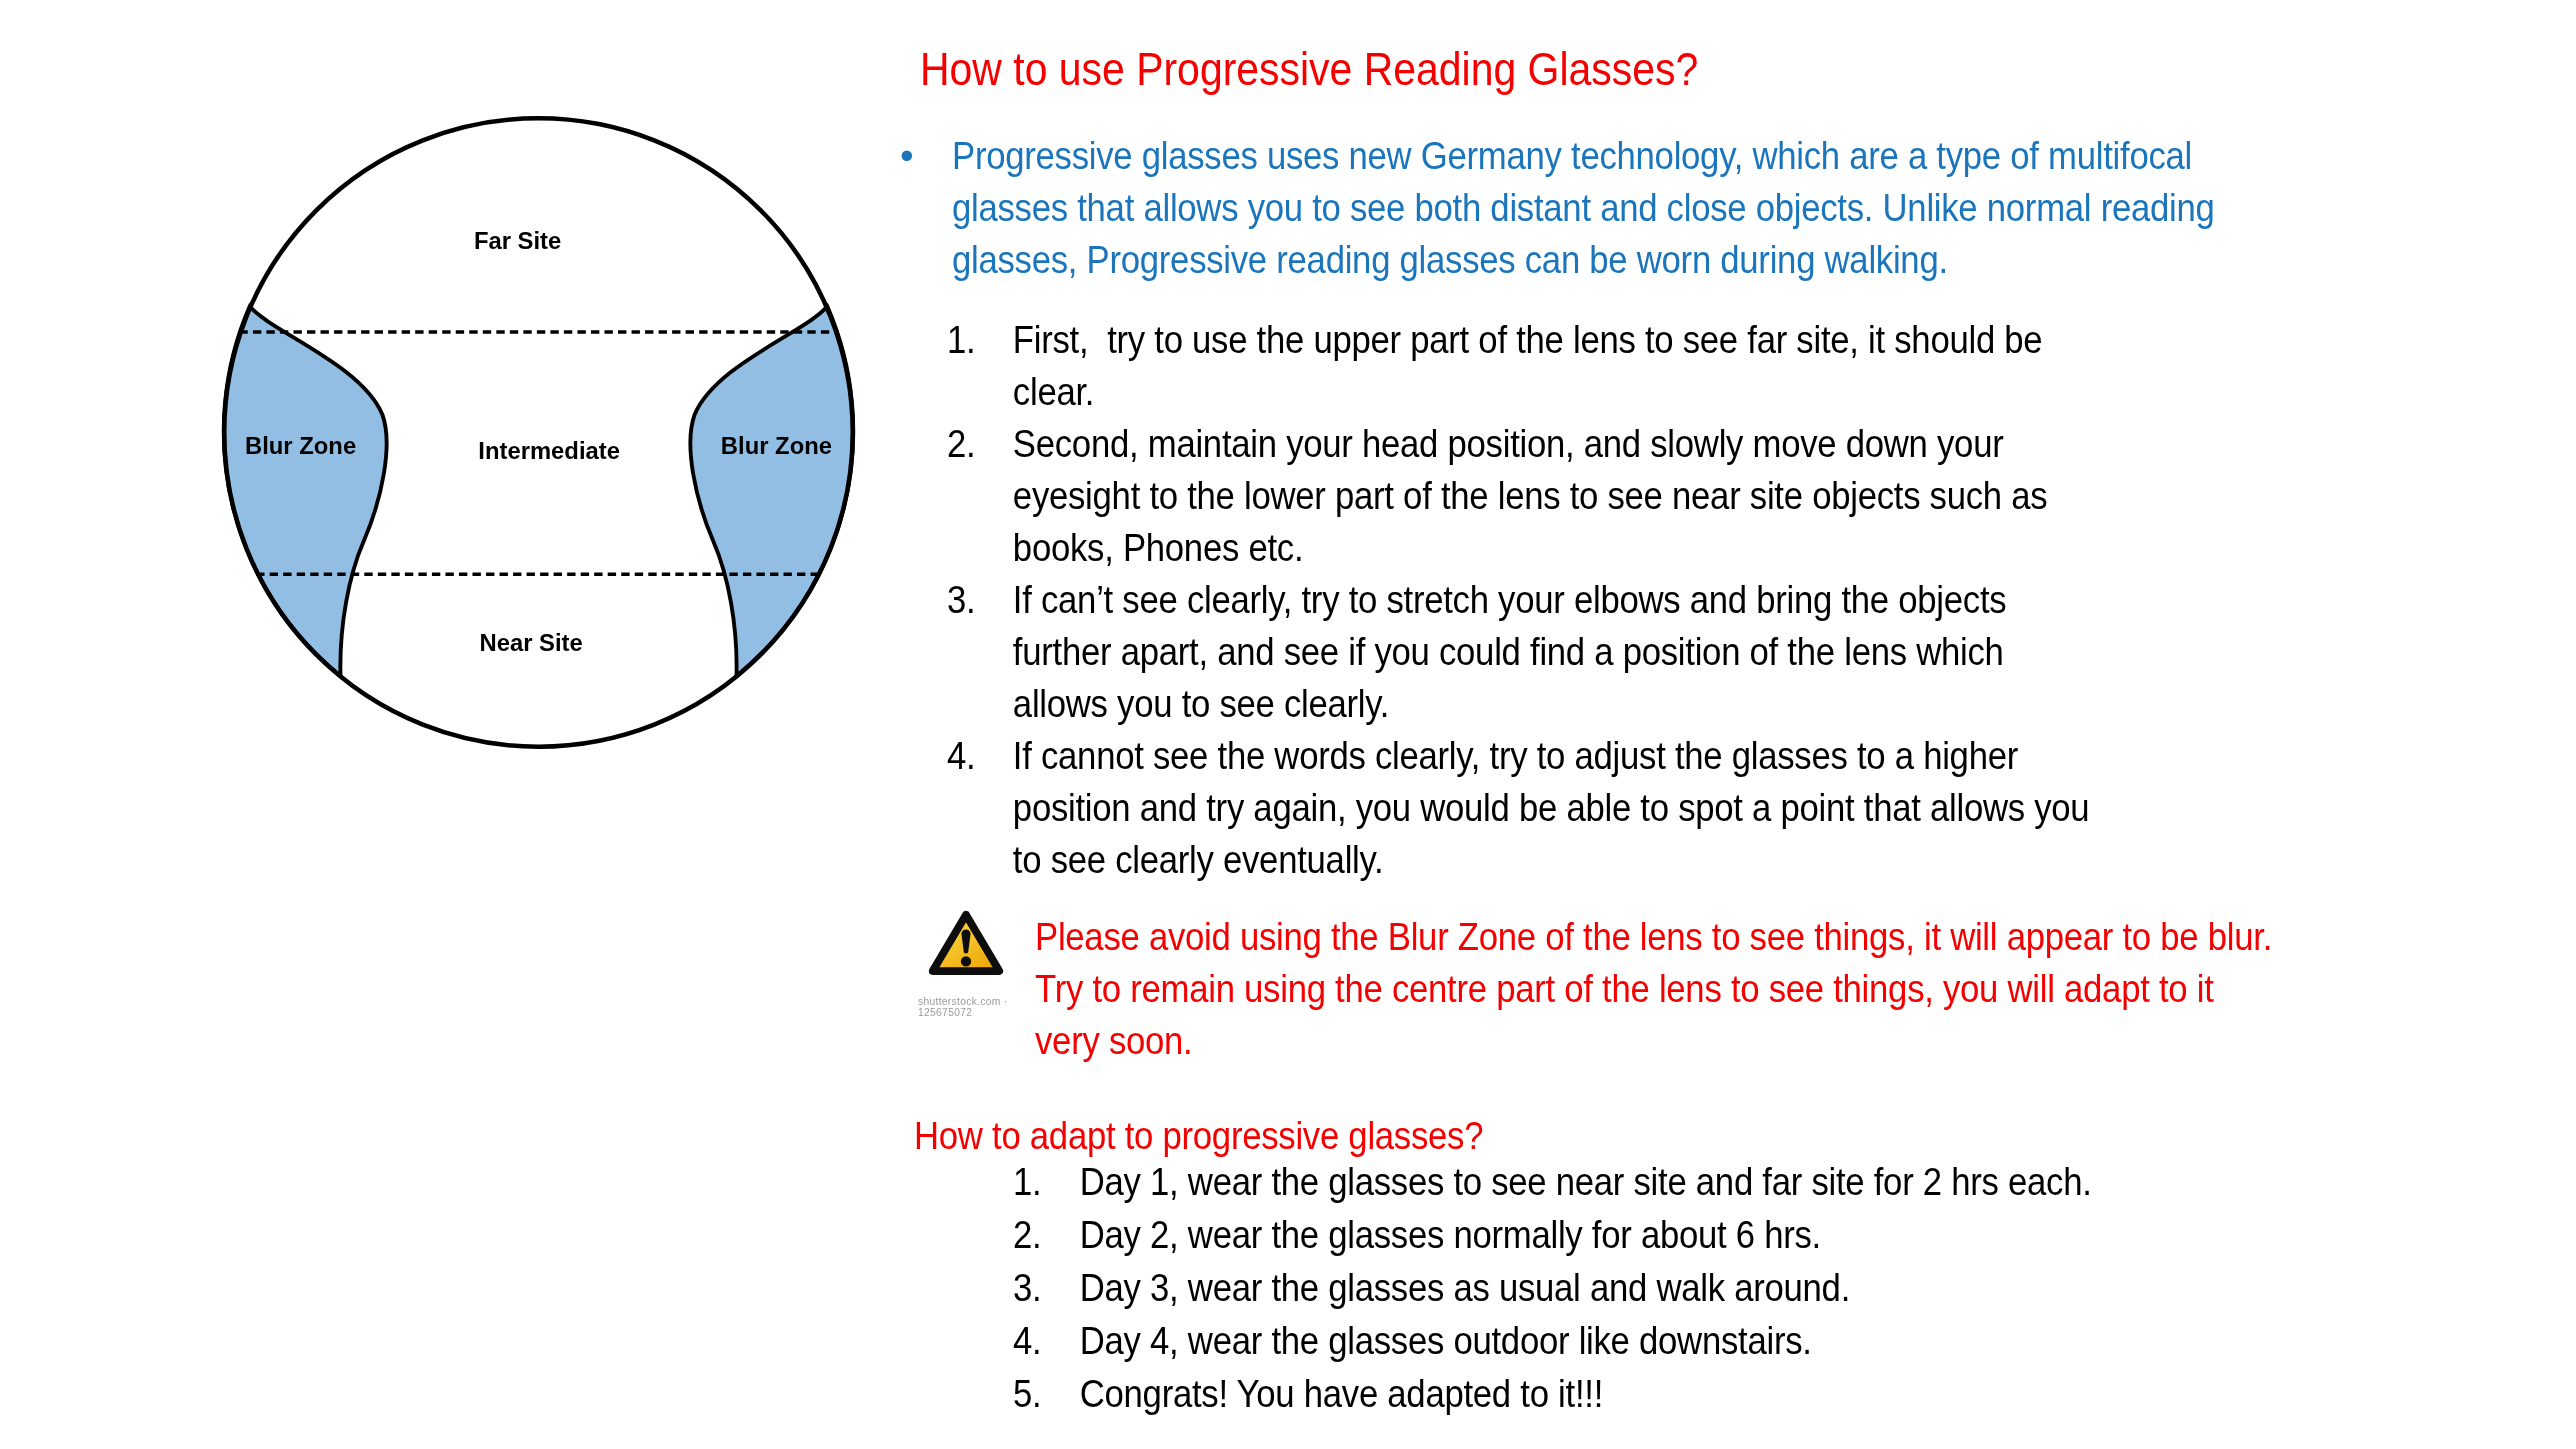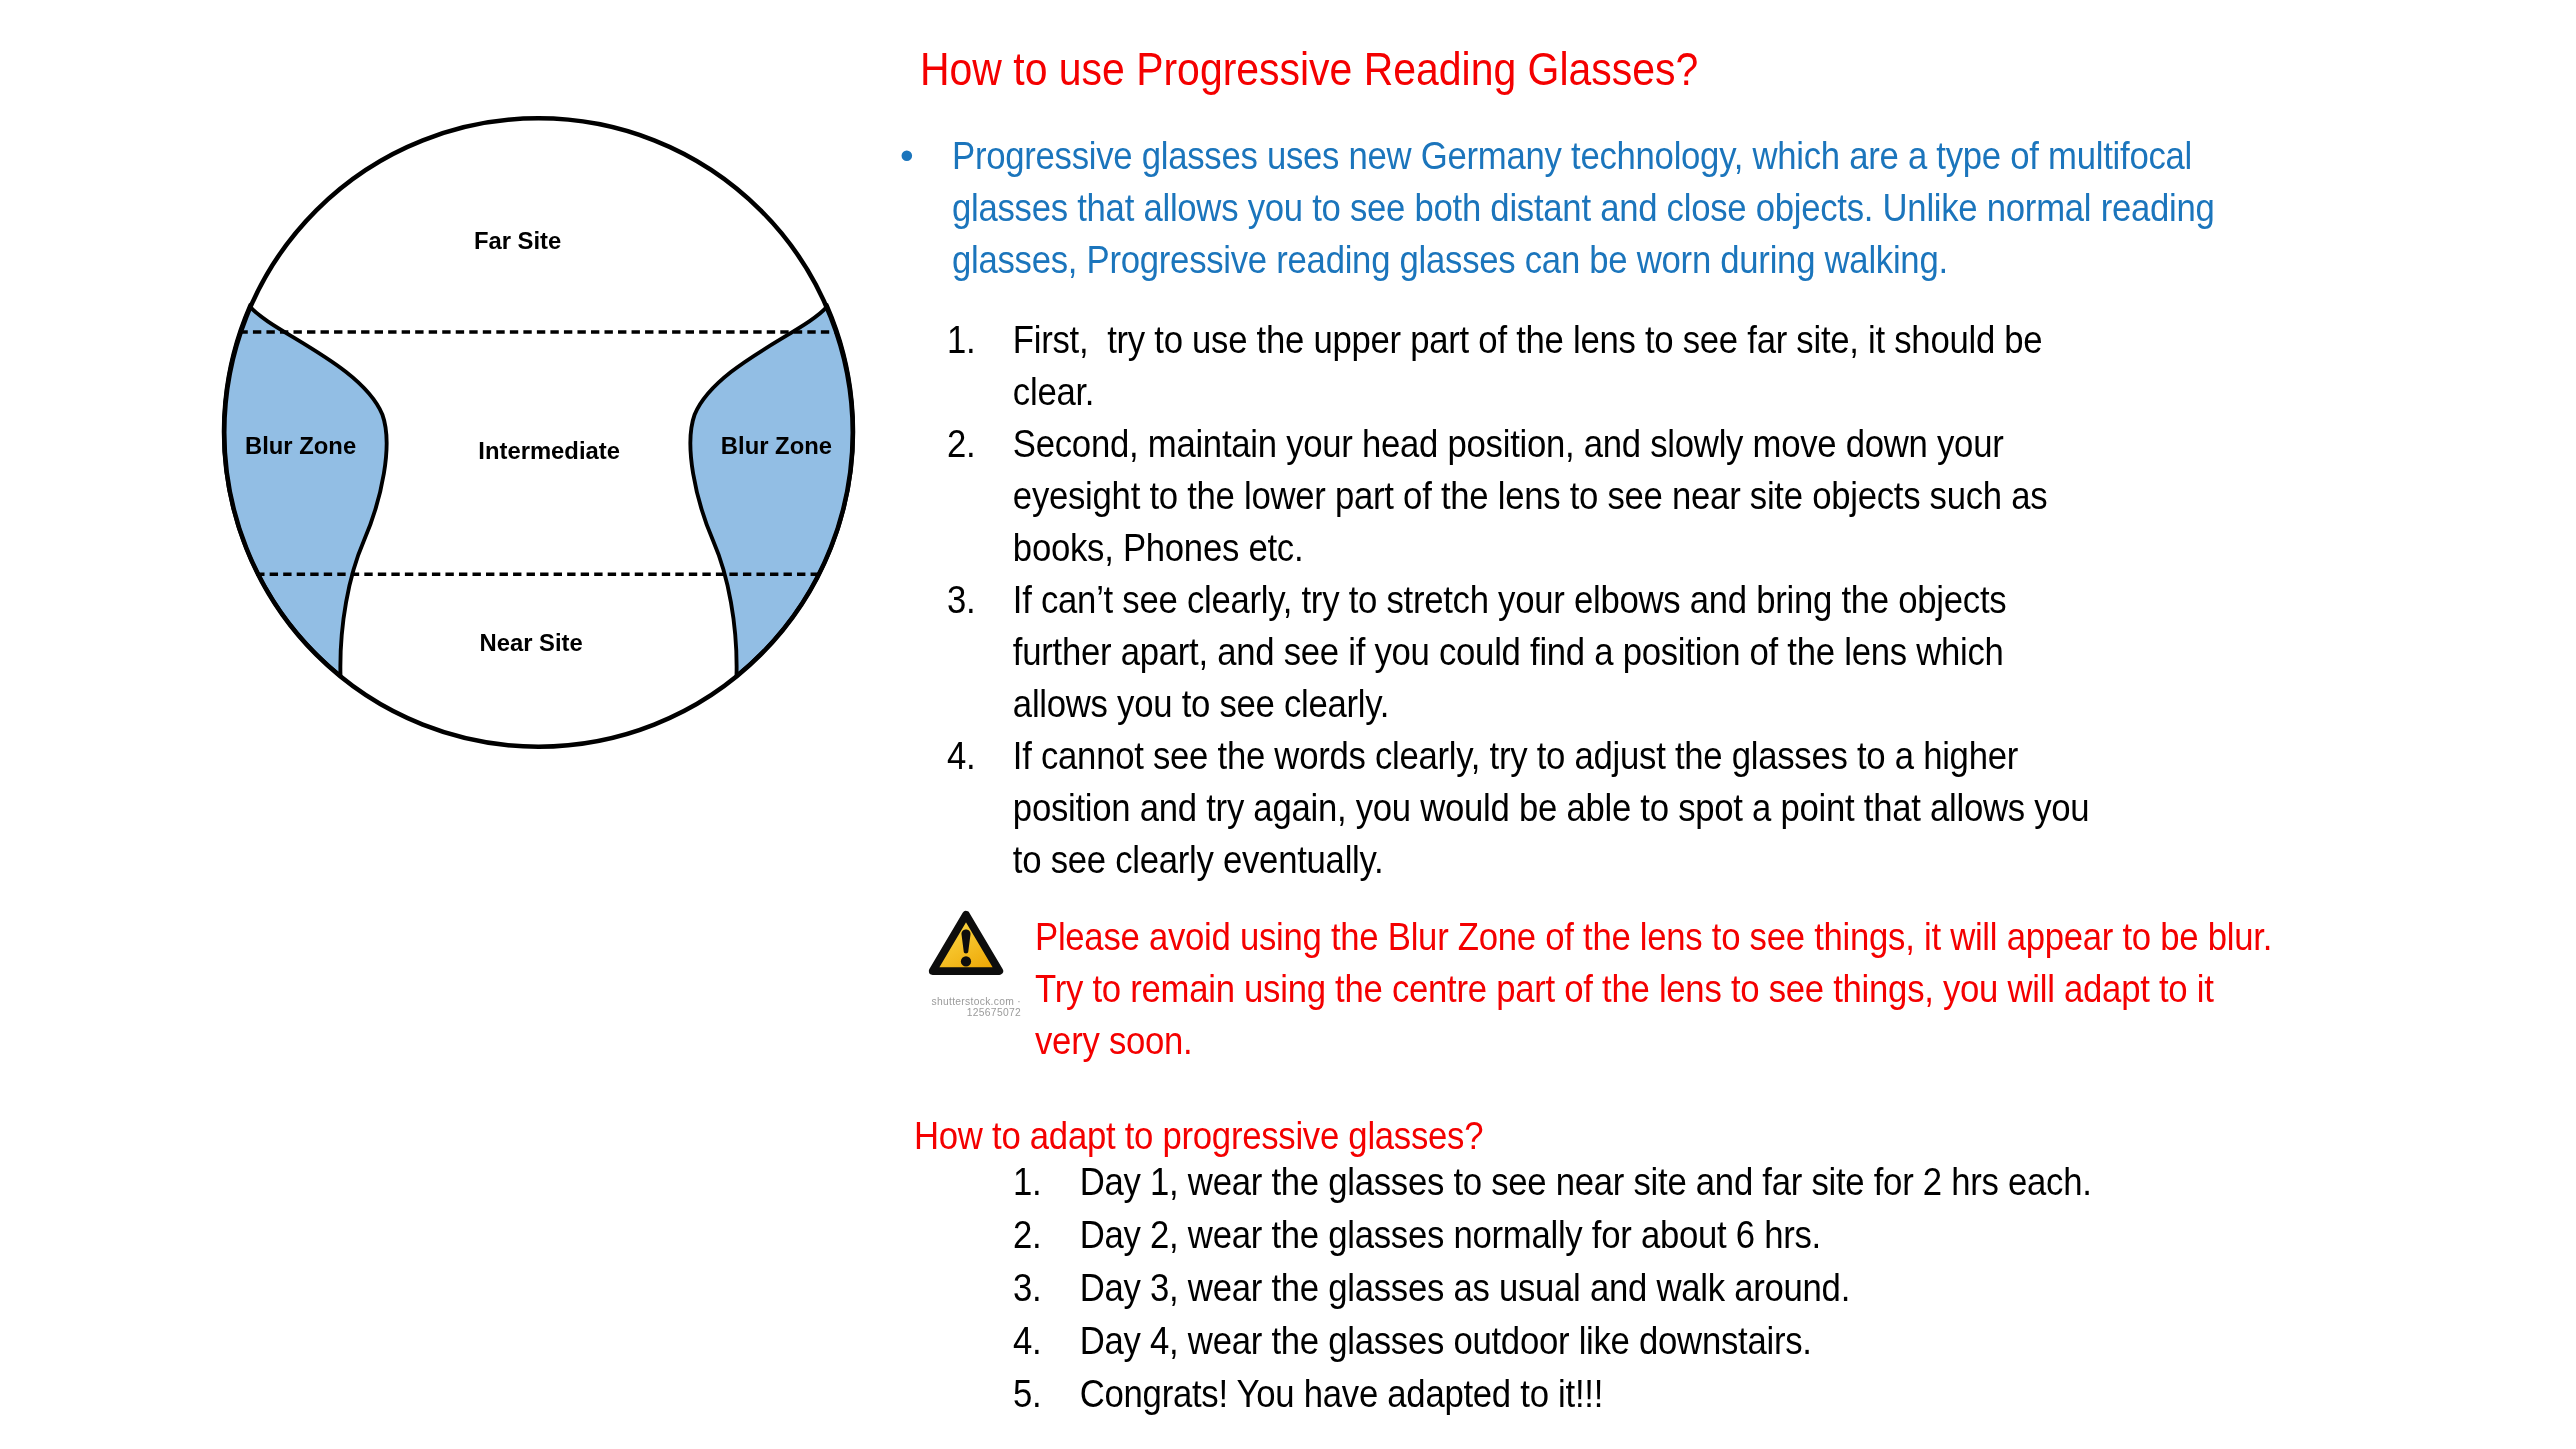--- a/index.html
+++ b/index.html
@@ -45,21 +45,21 @@
   #usage .num { width:74px; flex:none; }
 
   #adapt-steps { left:1013px; top:1155px; }
   #adapt-steps .num, #adapt-steps .text { line-height:53px; }
   #adapt-steps .num { width:75px; flex:none; }
 
   
   #warning-icon { left:925px; top:907px; width:82px; height:73px; }
   #warning-caption {
     left:918px; top:996px; width:103px;
-    font-size:10.3px; color:#9b9b9b; text-align:right;
+    font-size:10.3px; color:#9b9b9b; text-align:left;
     letter-spacing:0.3px;
   }
   #warning-text { left:1035px; top:911px; }
   #warning-text .line {
     font-size:39px; line-height:52px;
     color:#f40000; white-space:pre; letter-spacing:-0.3px;
   }
 
   
   #adapt-heading {

